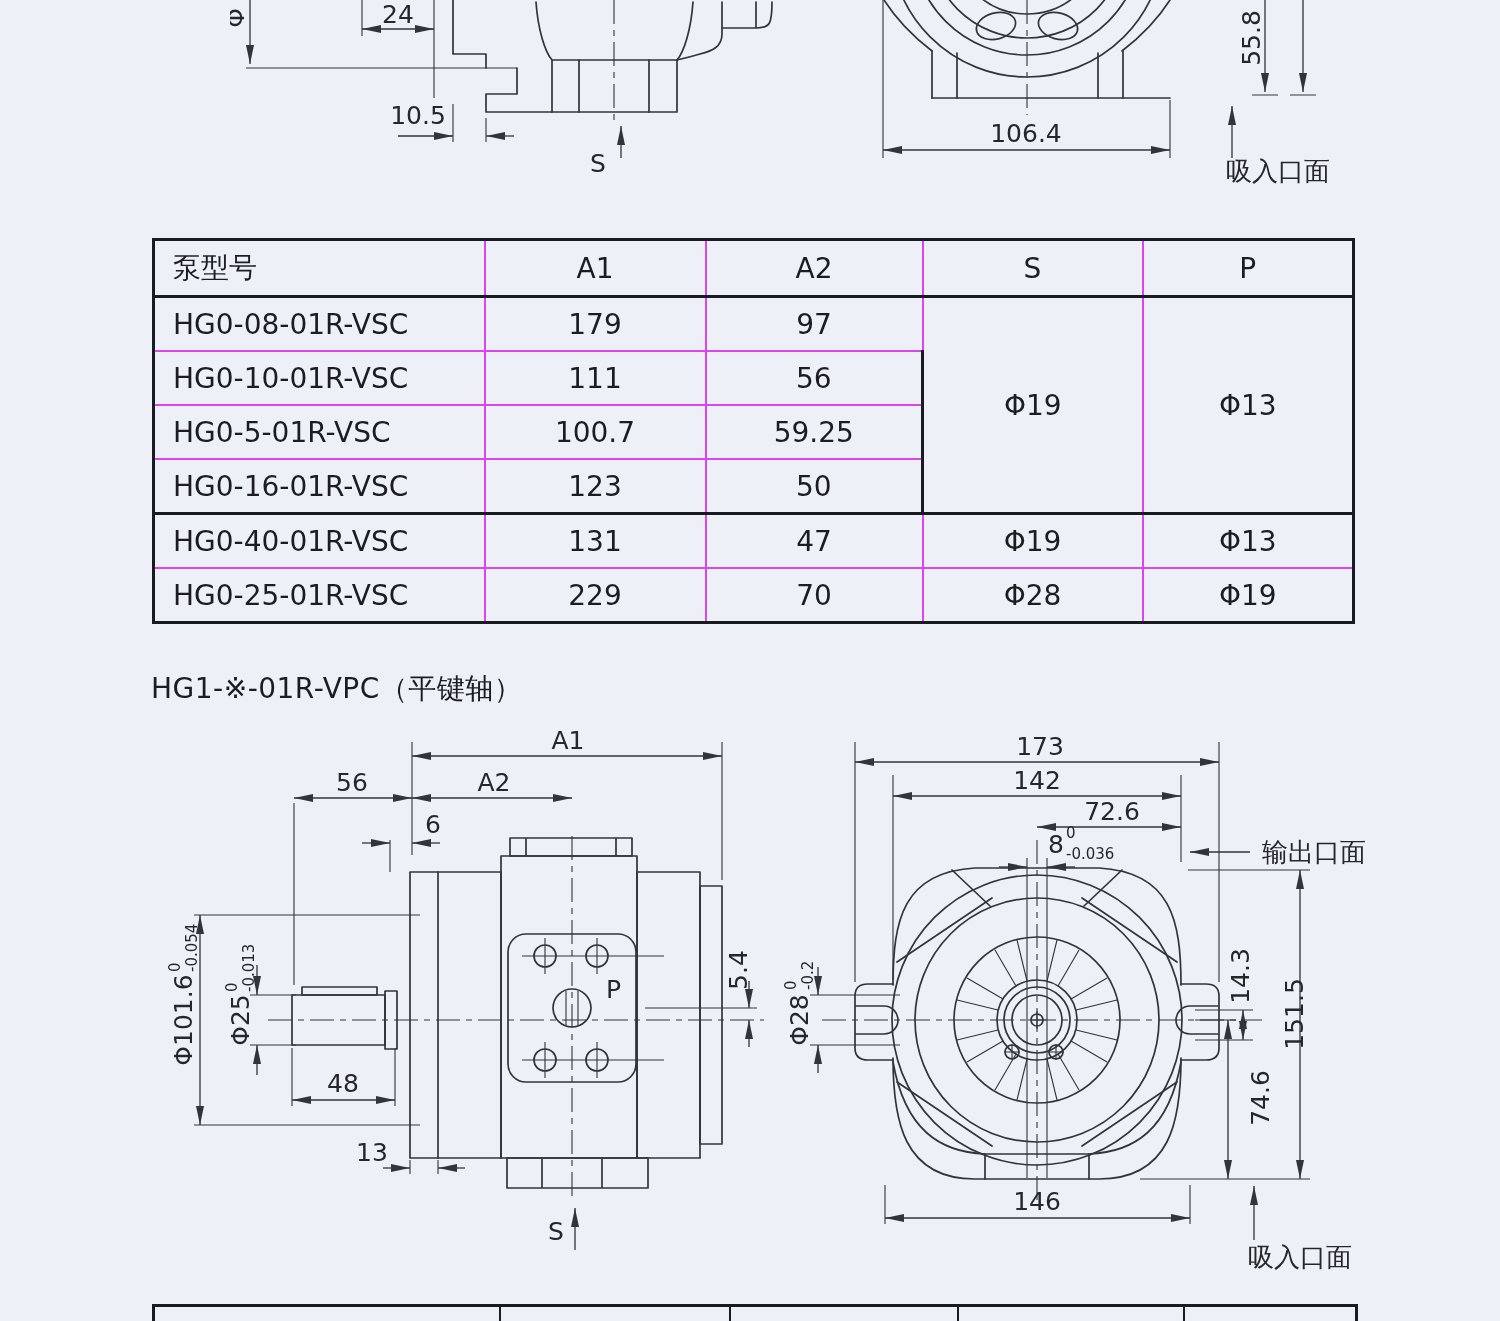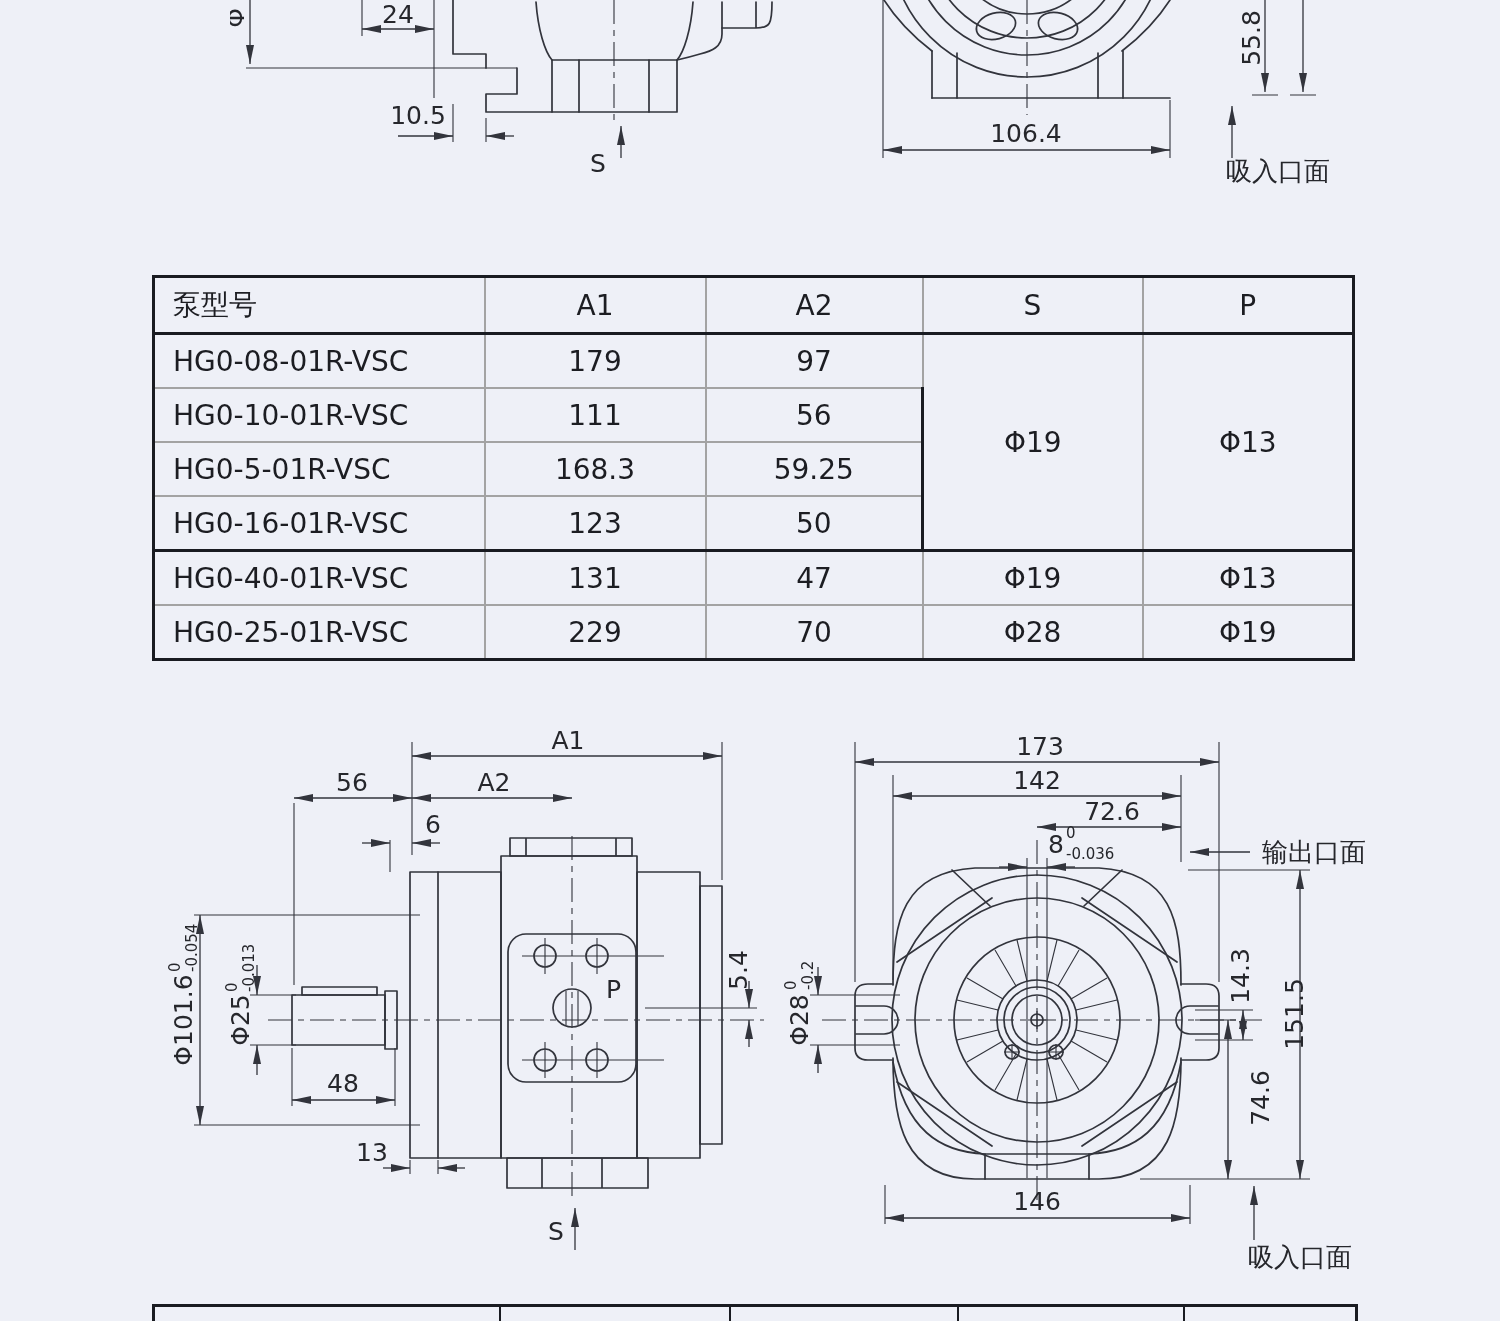--- a/index.html
+++ b/index.html
@@ -8,22 +8,22 @@
   svg{position:absolute;overflow:hidden;}
   svg text{fill:#26272c;font-family:"DejaVu Sans",sans-serif;font-size:25px;}
   svg text.tol{font-size:15px;}
   .ln{fill:none;stroke:#32343c;stroke-width:1.7;stroke-linejoin:round;stroke-linecap:round;}
   .thin{fill:none;stroke:#32343c;stroke-width:1.1;}
   .dim{fill:none;stroke:#32343c;stroke-width:1.3;}
   .cl{fill:none;stroke:#32343c;stroke-width:1.1;stroke-dasharray:24 6 6 6;}
   .arrowfill{fill:#32343c;stroke:none;}
   
   #spec-table{position:absolute;left:152px;top:238px;border-collapse:collapse;table-layout:fixed;
-              font-size:28px;color:#1c1d22;background:transparent;margin-top:37px;}
-  #spec-table td,#spec-table th{border:2px solid #a3a3a3;font-weight:normal;text-align:center;
+              font-size:28px;color:#1c1d22;background:transparent;}
+  #spec-table td,#spec-table th{border:2px solid #d946ef;font-weight:normal;text-align:center;
               padding:0;height:52px;overflow:hidden;white-space:nowrap;}
   #spec-table th{height:54px;}
   #spec-table .model{text-align:left;padding-left:18px;}
   #spec-table .hdr{border-bottom:3px solid #191b21;}
   #spec-table .grp{border-bottom:3px solid #191b21;}
   #spec-table tr>*:first-child{border-left:3px solid #191b21;}
   #spec-table tr>*:last-child{border-right:3px solid #191b21;}
   #spec-table tr:first-child>*{border-top:3px solid #191b21;}
   #spec-table tr:last-child>*{border-bottom:3px solid #191b21;}
   #section-heading{position:absolute;left:151px;top:670px;font-size:28px;color:#1c1d22;
@@ -136,21 +136,21 @@
       <td rowspan="4" class="grp">Φ19</td>
       <td rowspan="4" class="grp">Φ13</td>
     </tr>
     <tr>
       <td class="model">HG0-10-01R-VSC</td>
       <td>111</td>
       <td>56</td>
     </tr>
     <tr>
       <td class="model">HG0-5-01R-VSC</td>
-      <td>168.3</td>
+      <td>100.7</td>
       <td>59.25</td>
     </tr>
     <tr>
       <td class="model grp">HG0-16-01R-VSC</td>
       <td class="grp">123</td>
       <td class="grp">50</td>
     </tr>
     <tr>
       <td class="model">HG0-40-01R-VSC</td>
       <td>131</td>
@@ -161,20 +161,21 @@
     <tr>
       <td class="model">HG0-25-01R-VSC</td>
       <td>229</td>
       <td>70</td>
       <td>Φ28</td>
       <td>Φ19</td>
     </tr>
   </tbody>
     </table>
 
+  <div id="section-heading">HG1-※-01R-VPC（平键轴）</div>
 
   <svg style="left:150px;top:718px" width="630" height="552" viewBox="150 718 630 552">
     <defs>
       <marker id="m3e" markerUnits="userSpaceOnUse" markerWidth="20" markerHeight="10" refX="19" refY="5" orient="auto">
         <path class="arrowfill" d="M0,1 L19,5 L0,9 Z"></path>
       </marker>
       <marker id="m3s" markerUnits="userSpaceOnUse" markerWidth="20" markerHeight="10" refX="19" refY="5" orient="auto-start-reverse">
         <path class="arrowfill" d="M0,1 L19,5 L0,9 Z"></path>
       </marker>
     </defs>

